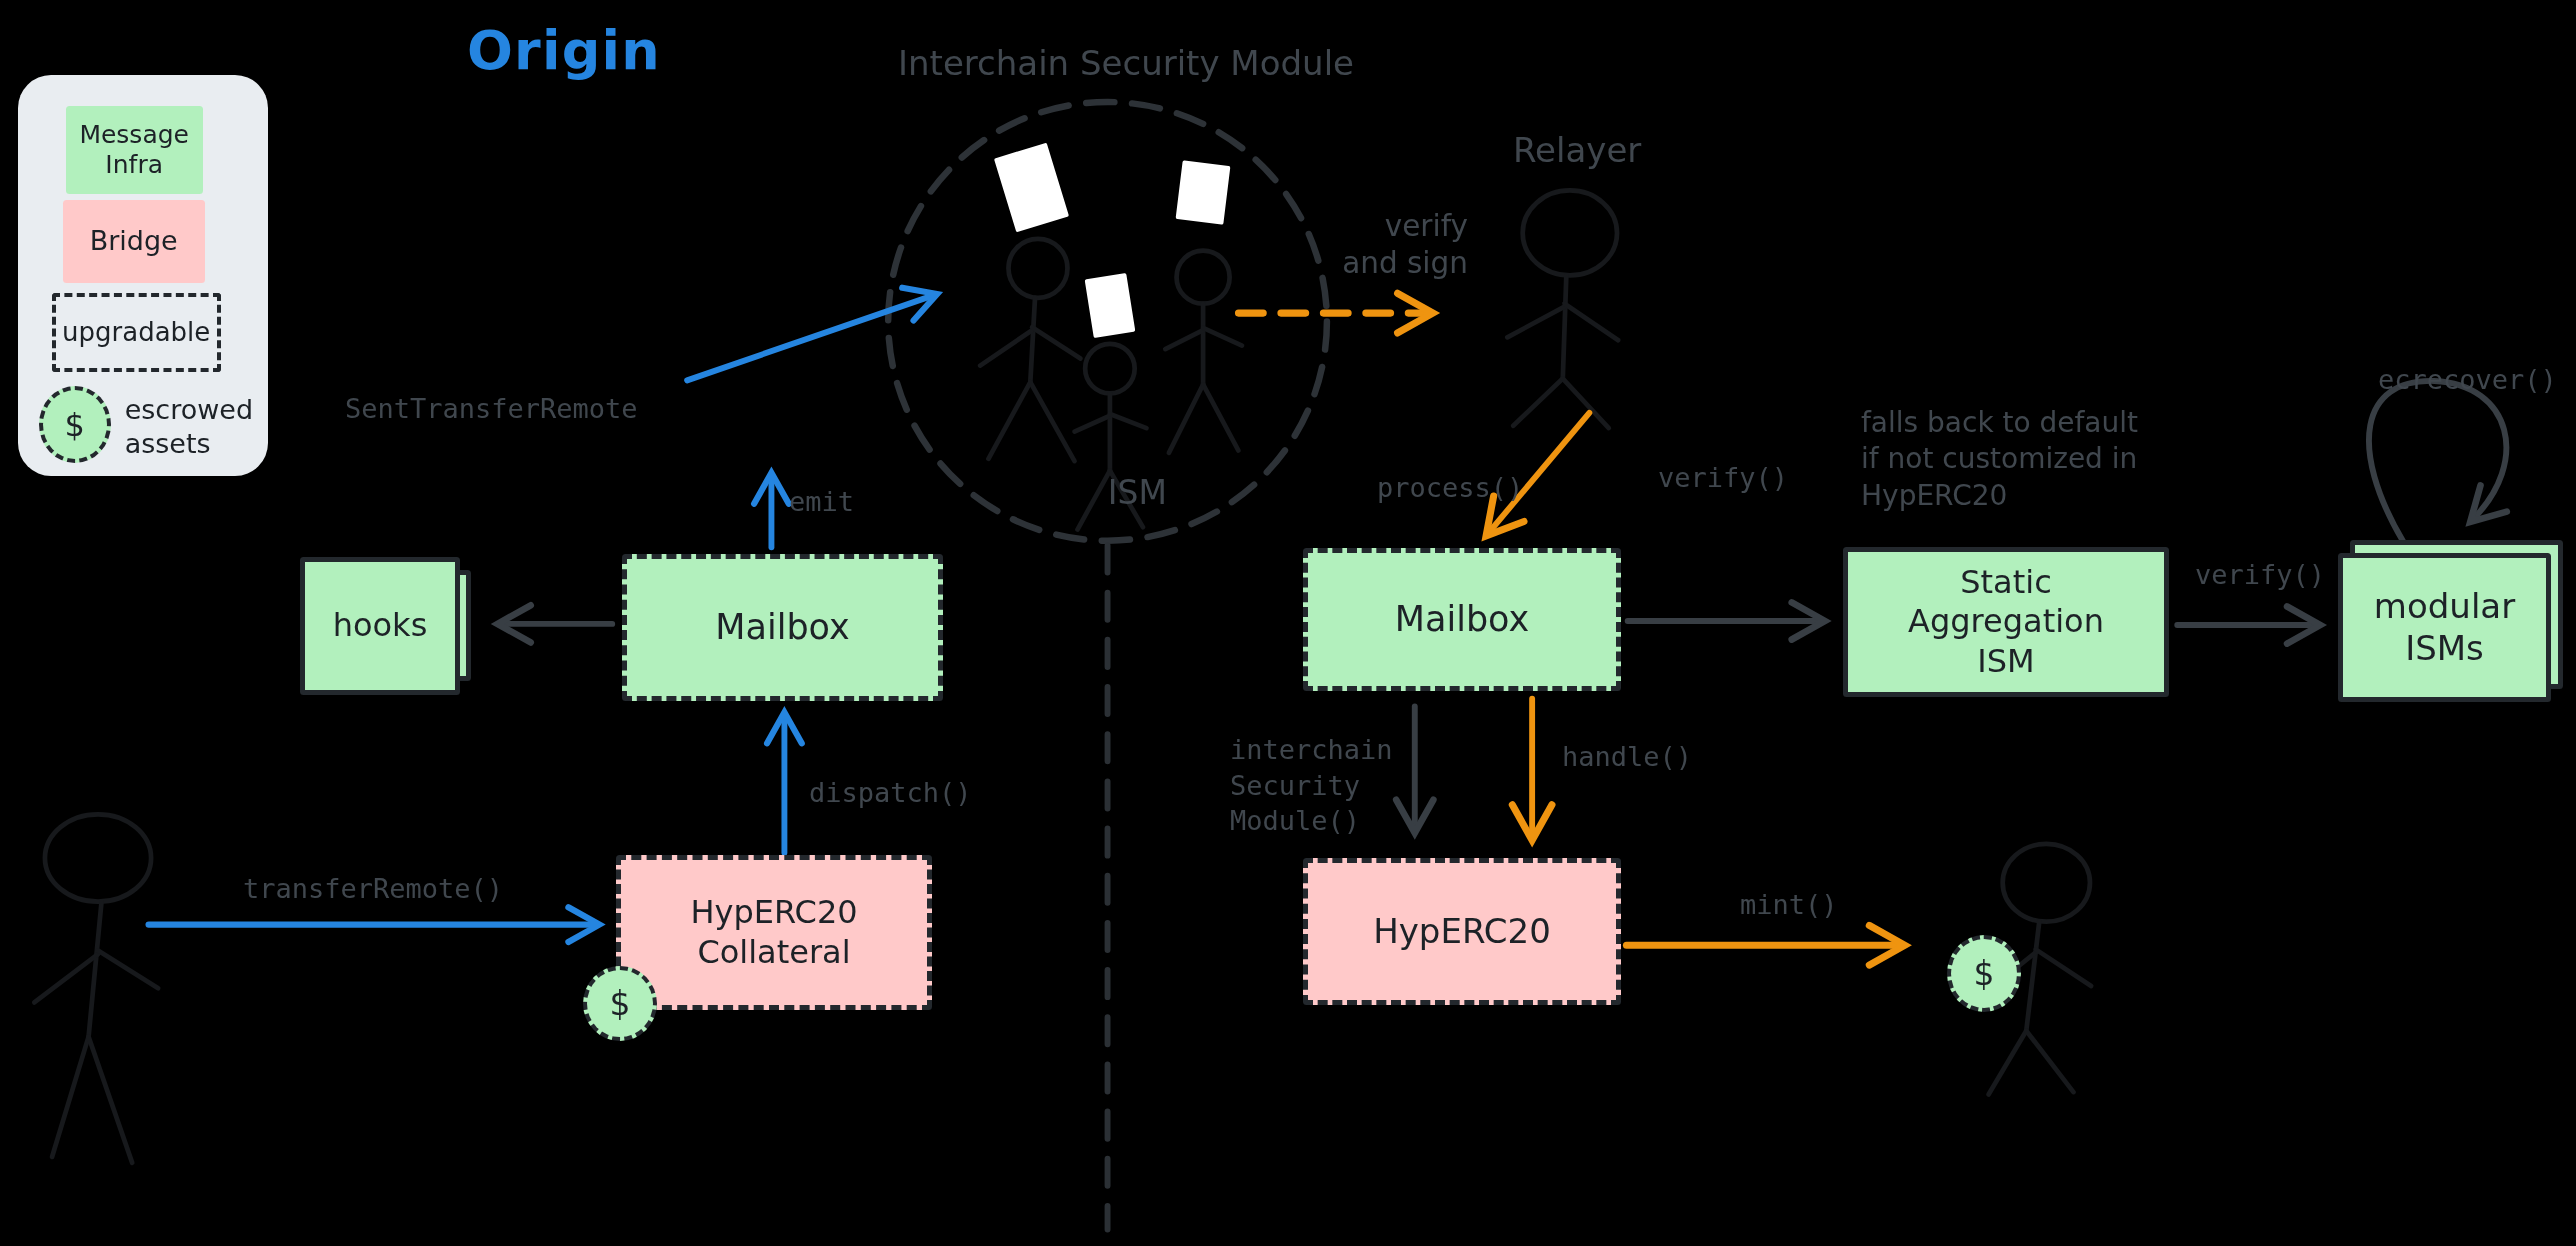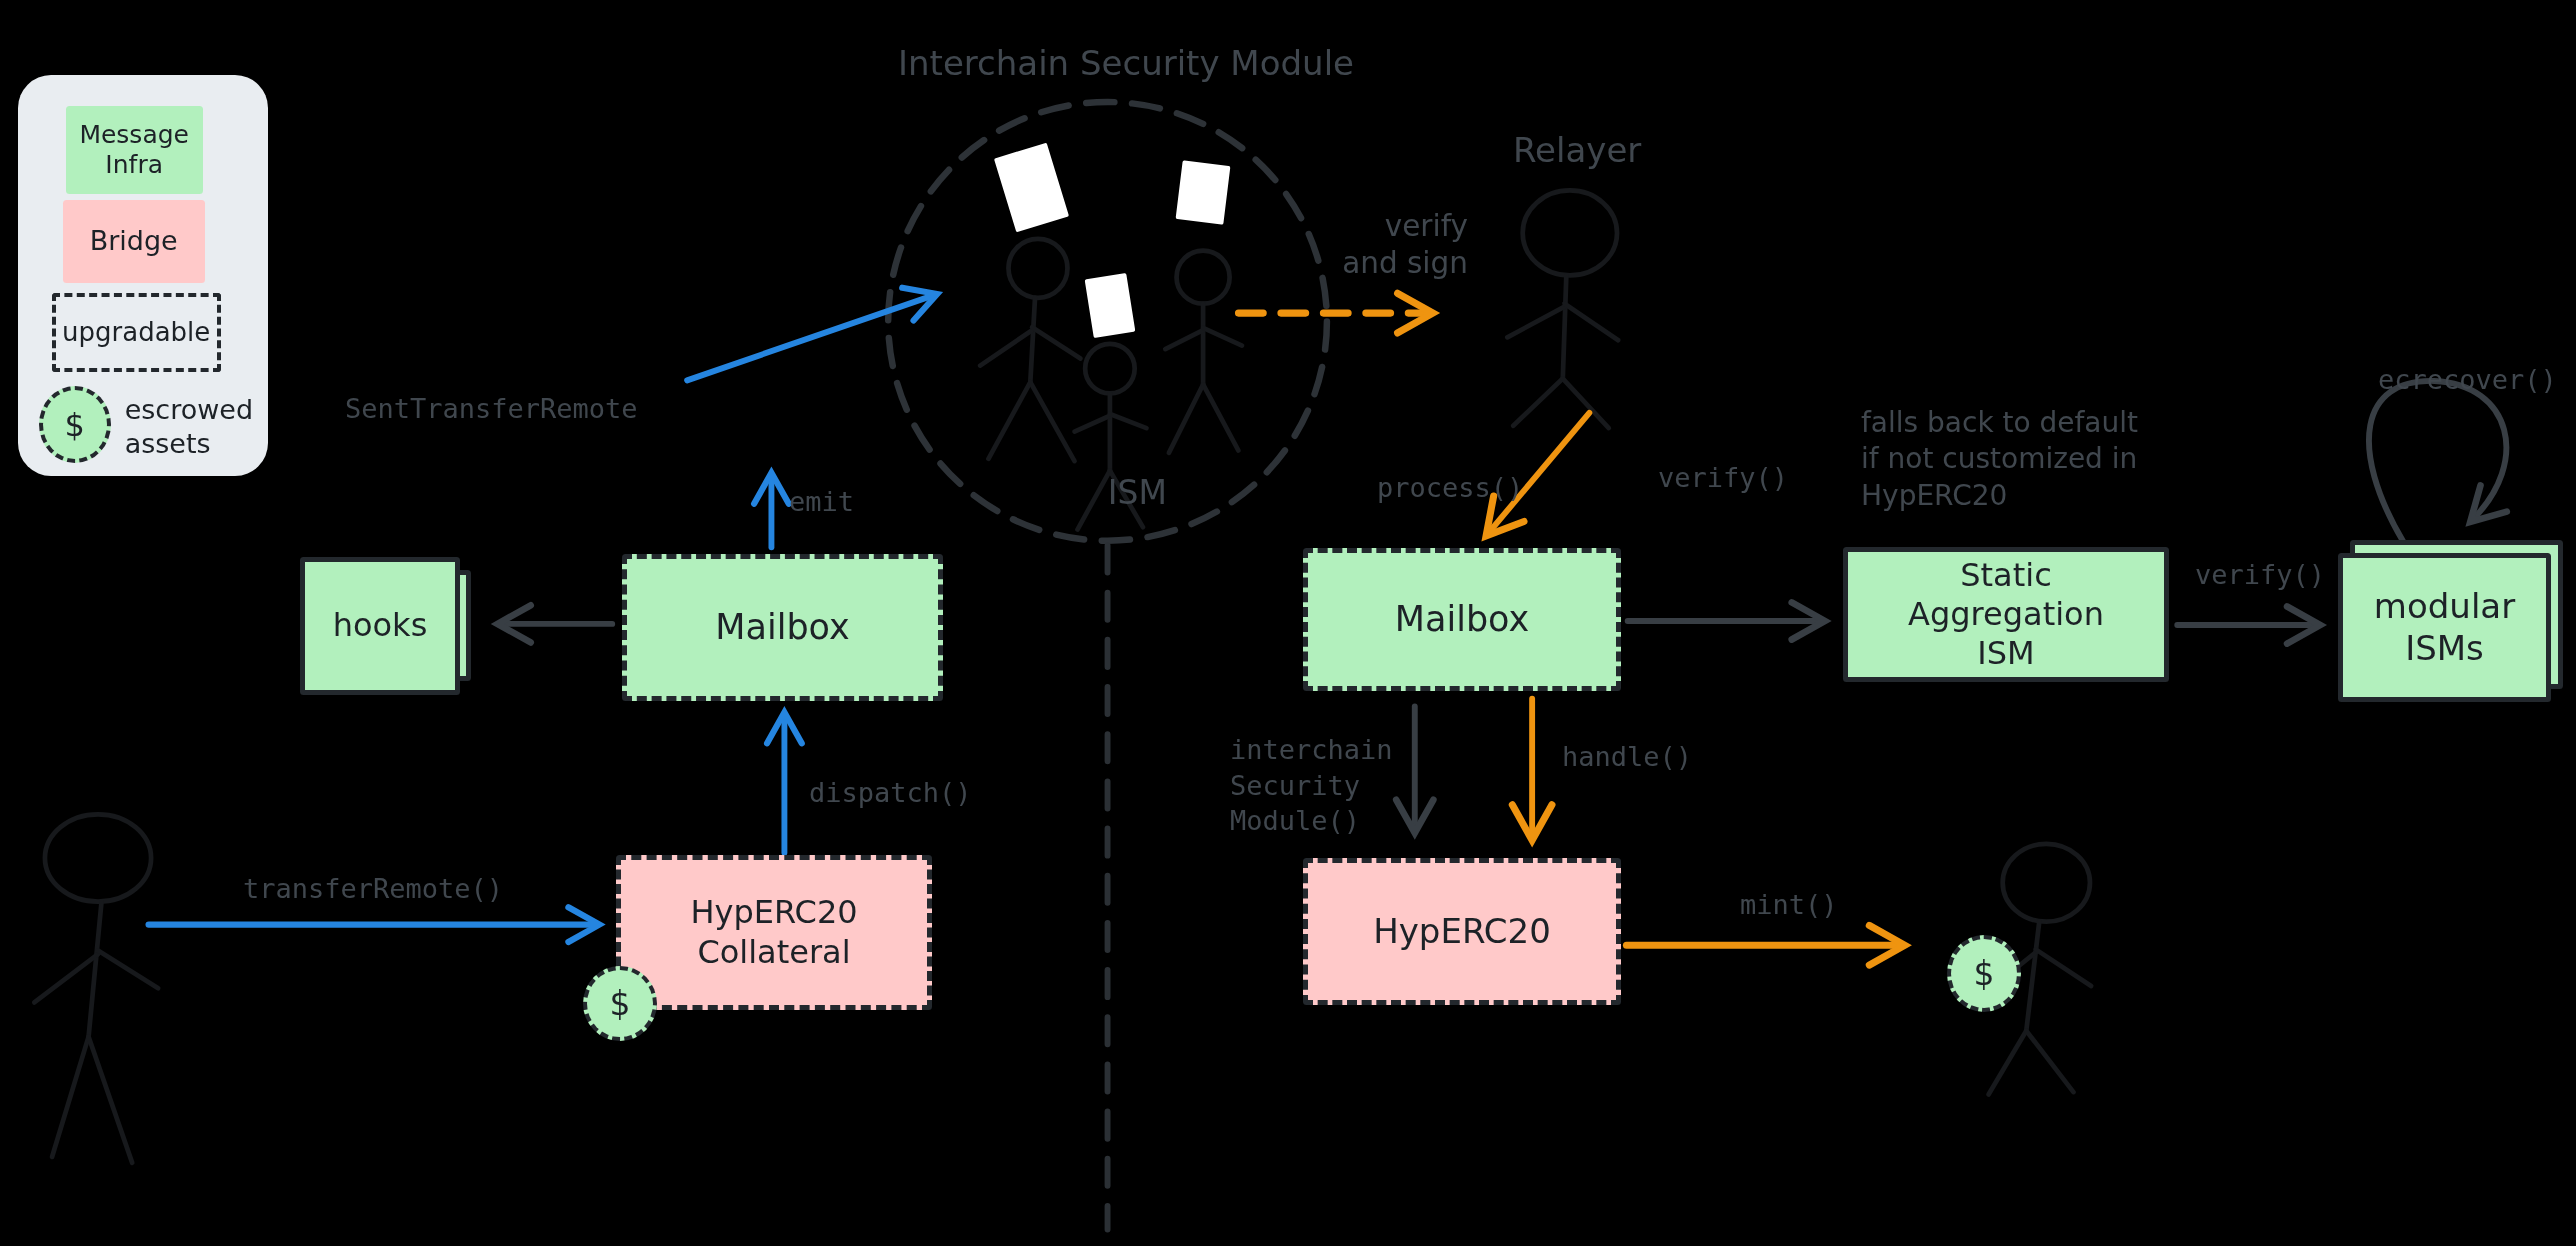--- a/index.html
+++ b/index.html
@@ -146,20 +146,21 @@
   <div class="legend">
     <div class="box green" style="left:48px;top:31px;width:137px;height:88px;font-size:25px;">Message
 Infra</div>
     <div class="box pink" style="left:45px;top:125px;width:142px;height:83px;font-size:27px;">Bridge</div>
     <div class="box" style="left:34px;top:218px;width:169px;height:79px;font-size:26px;border:4.1px dashed #23282d;">upgradable</div>
     <div class="coin" style="left:21px;top:311px;width:72px;height:77px;font-size:32px;">$</div>
     <div class="t hand" style="left:107px;top:318px;font-size:27px;color:#1d2227;">escrowed
 assets</div>
   </div>
 
+  <div class="t hand title" style="left:467px;top:16.5px;font-size:54px;color:#2585e0;">Origin</div>
   <div class="t hand gray center" style="left:882px;top:42px;width:472px;font-size:34px;">Interchain Security Module</div>
   <div class="t hand gray" style="left:1513px;top:129px;font-size:34px;">Relayer</div>
 
   <div class="t hand gray center" style="left:1049px;top:472px;width:118px;font-size:33px;">ISM</div>
   <div class="t hand gray center" style="left:1297px;top:208px;width:171px;font-size:29.5px;">verify
 and sign</div>
 
   <div class="t code gray" style="left:345px;top:392px;font-size:27px;">SentTransferRemote</div>
   <div class="t code gray" style="left:789px;top:485px;font-size:27px;">emit</div>
 
@@ -175,21 +176,21 @@
 Collateral</div>
   <div class="coin" style="left:583px;top:966px;width:74px;height:75px;font-size:33px;">$</div>
 
   <div class="t code gray" style="left:1377px;top:443px;font-size:27px;margin-top:28px;">process()</div>
   <div class="box green dashedb" style="left:1303px;top:548px;width:318px;height:143px;font-size:35px;">Mailbox</div>
   <div class="t code gray" style="left:1658px;top:461px;font-size:27px;">verify()</div>
 
   <div class="t hand gray" style="left:1861px;top:405px;font-size:28px;line-height:1.3;">falls back to default
 if not customized in
 HypERC20</div>
-  <div class="box green solid" style="left:1843px;top:547px;width:326px;height:135px;font-size:32px;">Static
+  <div class="box green solid" style="left:1843px;top:547px;width:326px;height:150px;font-size:32px;">Static
 Aggregation
 ISM</div>
 
   <div class="t code gray" style="left:2195px;top:558px;font-size:27px;">verify()</div>
 
   <div class="t code gray" style="left:2378px;top:363px;font-size:27px;">ecrecover()</div>
   <div class="box green solid" style="left:2350px;top:540px;width:213px;height:149px;"></div>
   <div class="box green solid" style="left:2338px;top:553px;width:213px;height:149px;font-size:34px;">modular
 ISMs</div>
 

